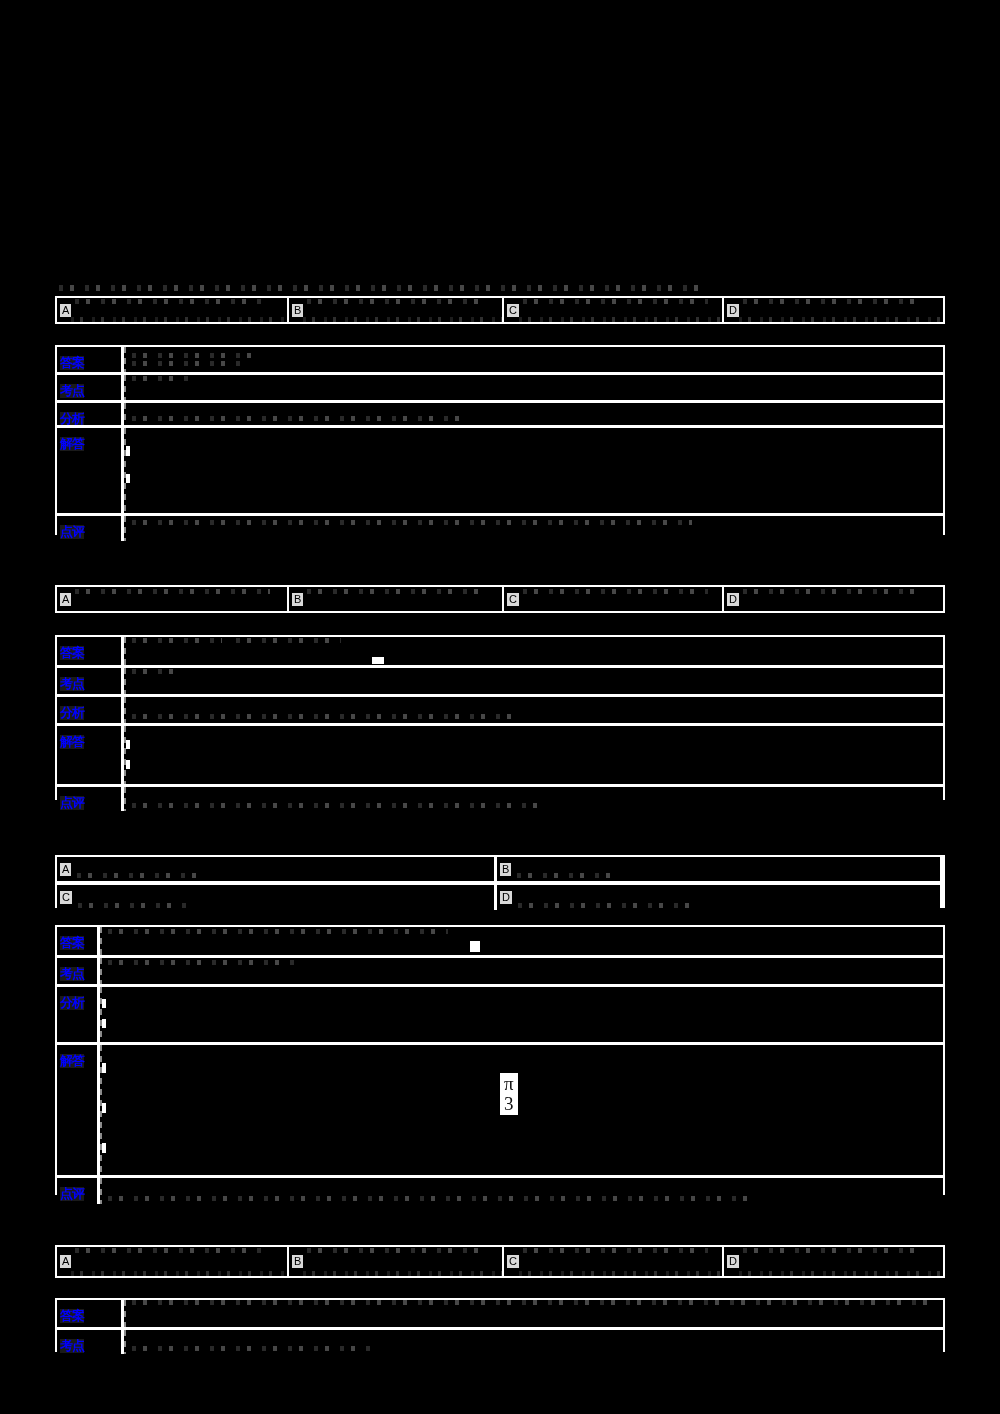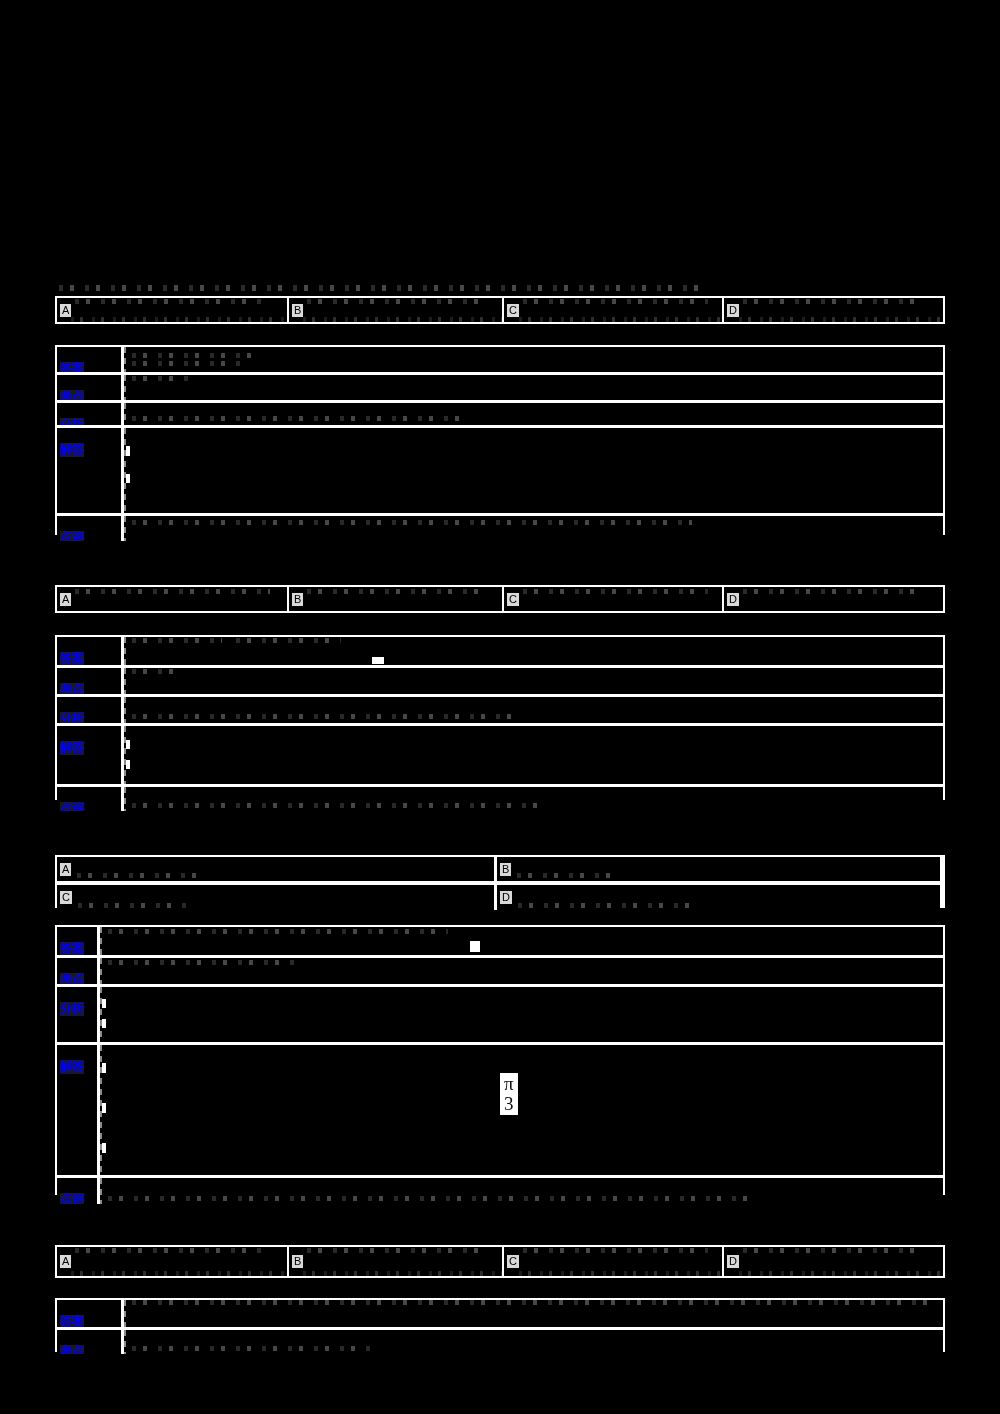--- a/index.html
+++ b/index.html
@@ -98,21 +98,21 @@
     align-items:stretch;
     border-bottom:3px solid #ffffff;
     background:#000000;
   }
   .drow:last-child{border-bottom:none;}
   .dlabel{
     flex:0 0 64px;
     background:#000000;
     border-right:3px solid #ffffff;
     position:relative;
-    padding-top:12px;
+    padding-top:6px;
     overflow:hidden;
   }
   .lbl{
     color:#0000ff;
     font-size:13px;
     font-weight:bold;
     line-height:14px;
     letter-spacing:-1px;
     display:inline-block;
     margin-left:3px;

